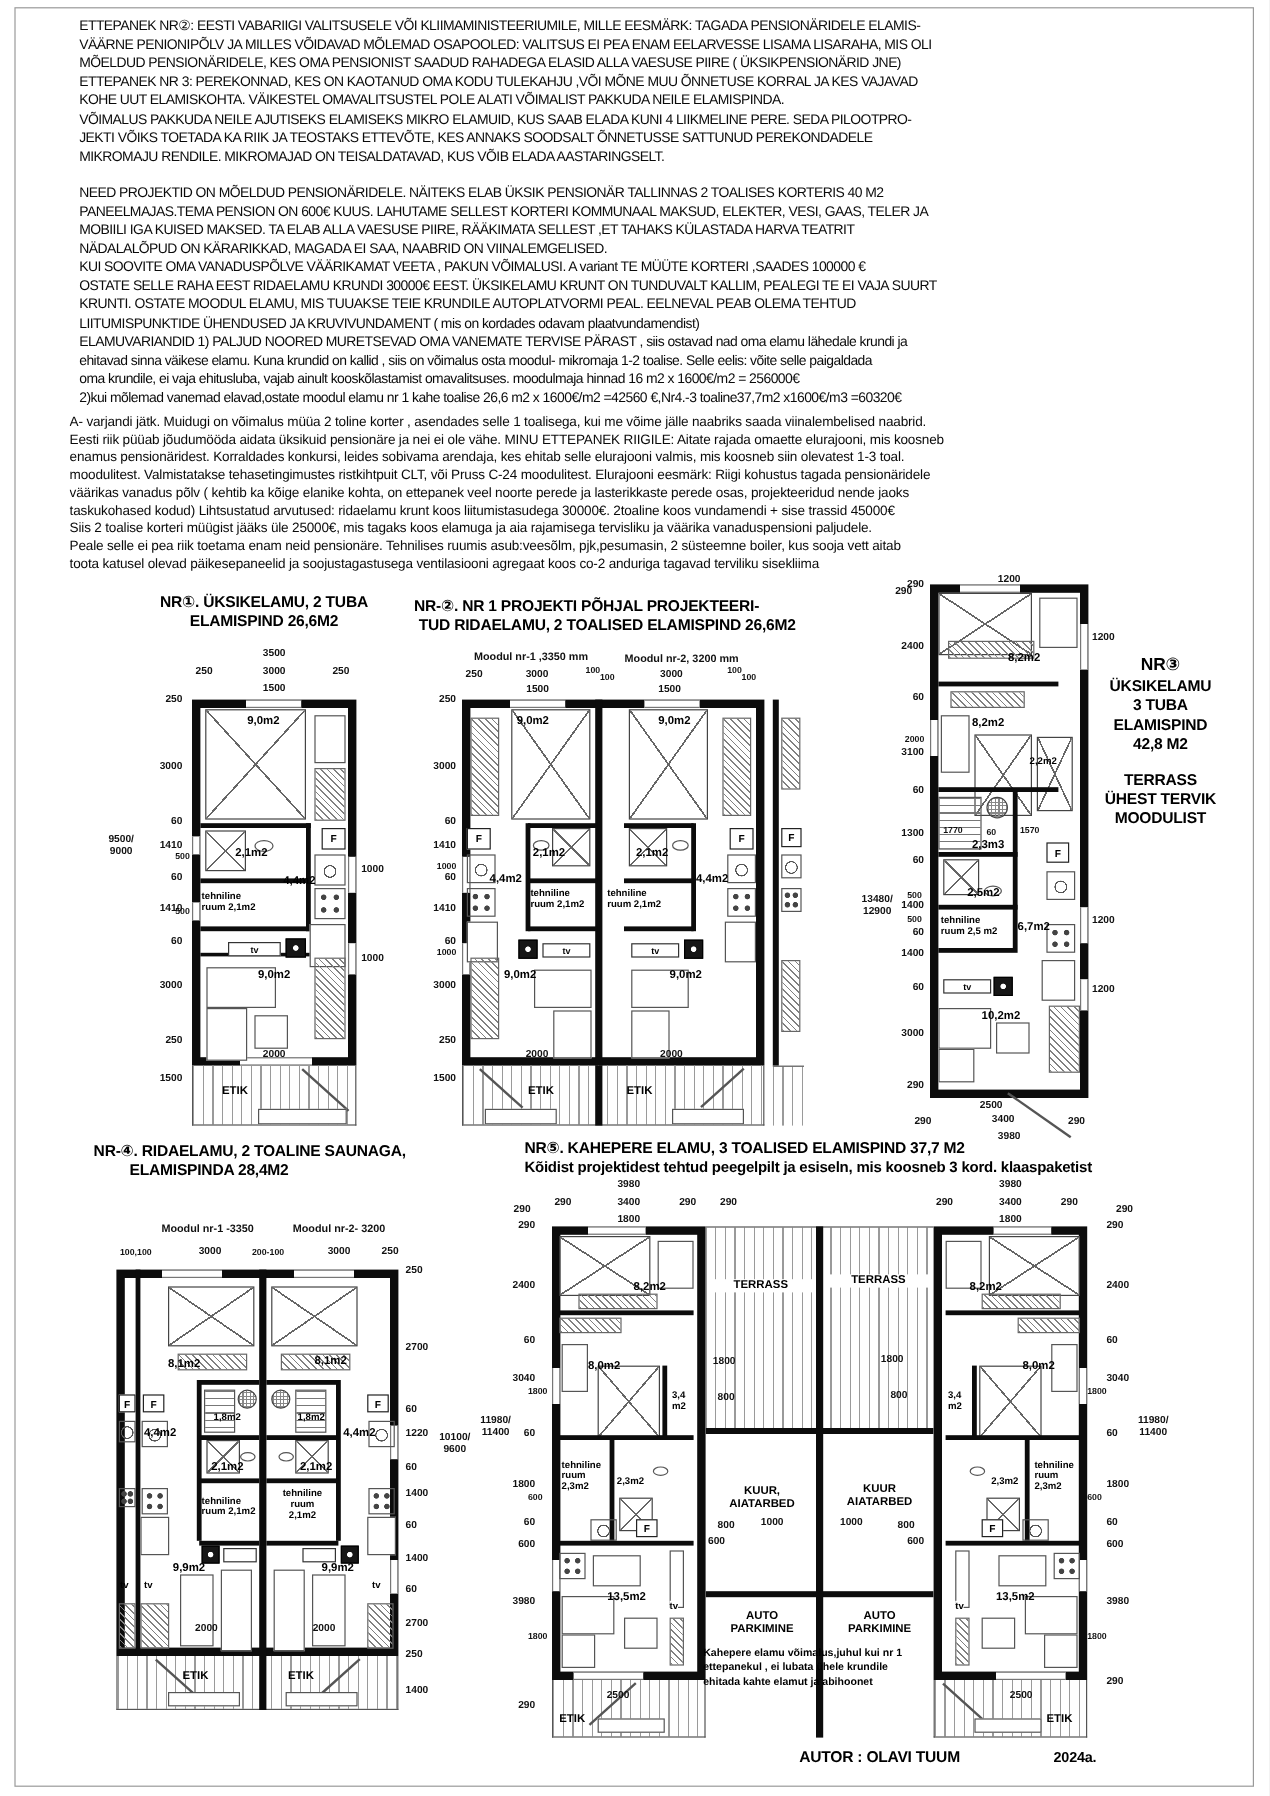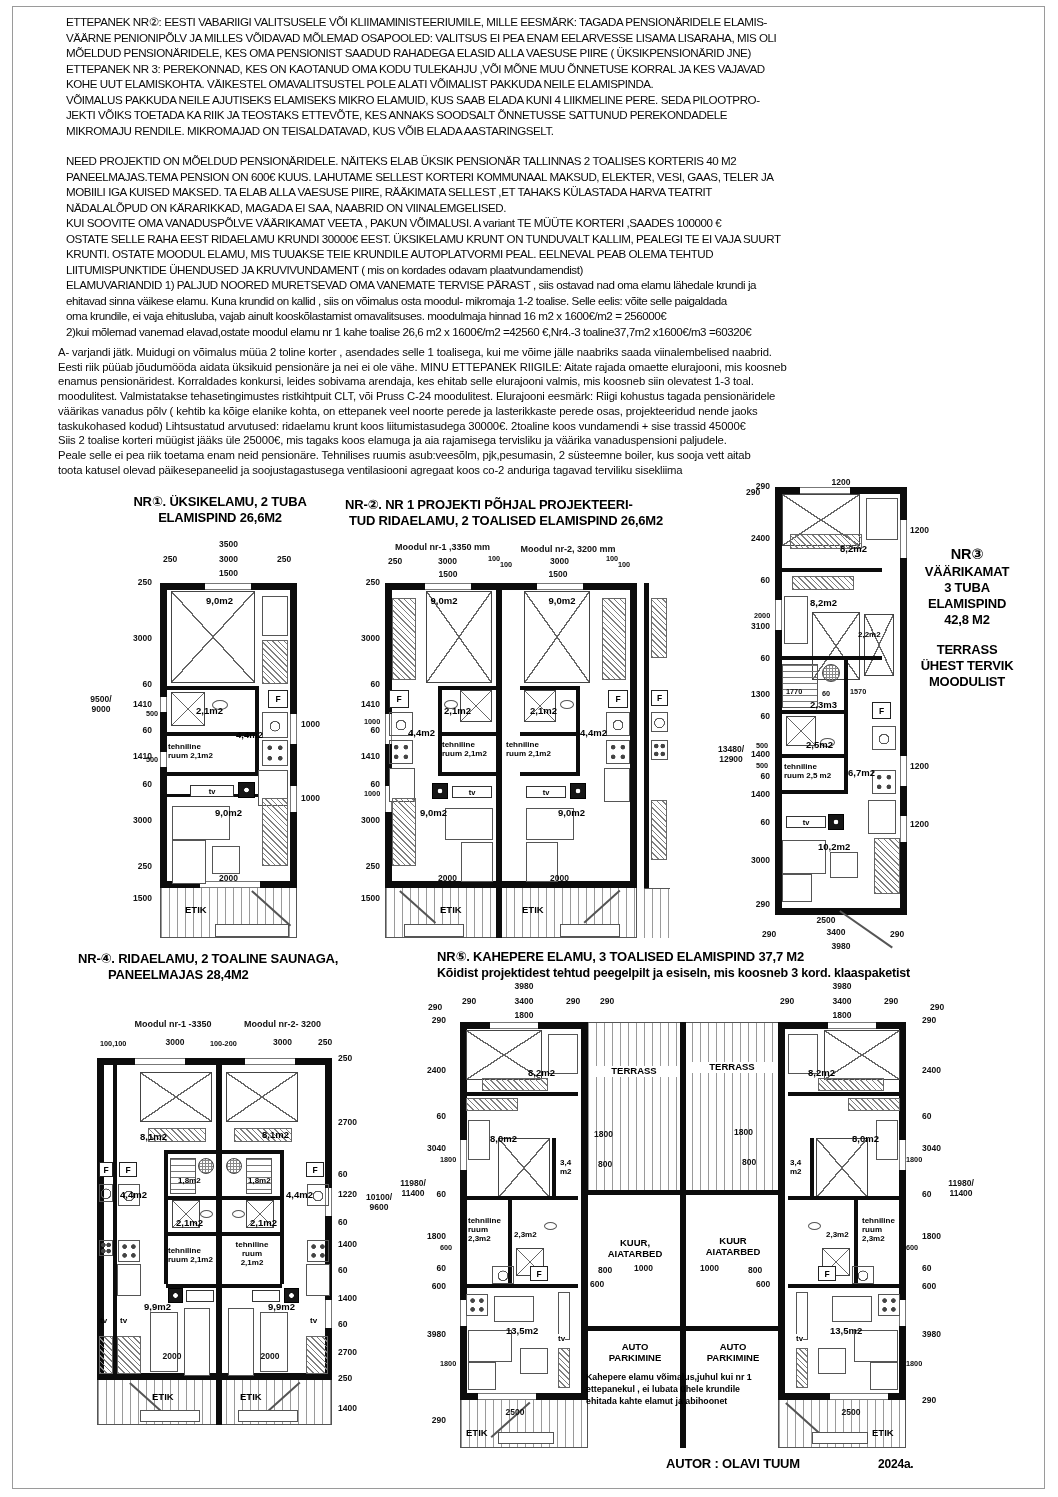--- a/index.html
+++ b/index.html
@@ -284,21 +284,21 @@
 <div class="d ds" style="left:786px;top:688px">1770</div>
 <div class="d ds" style="left:822px;top:690px">60</div>
 <div class="d ds" style="left:850px;top:688px">1570</div>
 <div class="rm" style="left:810px;top:700px">2,3m3</div>
 <div class="rm" style="left:806px;top:740px">2,5m2</div>
 <div class="rm" style="left:848px;top:768px">6,7m2</div>
 <div class="rm rs" style="left:784px;top:762px">tehniline
 ruum 2,5 m2</div>
 <div class="rm" style="left:818px;top:842px">10,2m2</div>
 <div class="tt big ttc" style="left:912px;top:546px;width:110px">NR③</div>
-<div class="tt ttc" style="left:908px;top:564px;width:118px">VÄÄRIKAMAT</div>
+<div class="tt ttc" style="left:908px;top:564px;width:118px">ÜKSIKELAMU</div>
 <div class="tt ttc" style="left:908px;top:580px;width:118px">3 TUBA</div>
 <div class="tt ttc" style="left:908px;top:596px;width:118px">ELAMISPIND</div>
 <div class="tt ttc" style="left:908px;top:612px;width:118px">42,8 M2</div>
 <div class="tt ttc" style="left:908px;top:642px;width:118px">TERRASS</div>
 <div class="tt ttc" style="left:908px;top:658px;width:118px">ÜHEST TERVIK</div>
 <div class="tt ttc" style="left:908px;top:674px;width:118px">MOODULIST</div>
 <div class="d dr" style="left:742px;top:482px;width:28px">290</div>
 <div class="d dr" style="left:742px;top:534px;width:28px">2400</div>
 <div class="d dr" style="left:742px;top:576px;width:28px">60</div>
 <div class="d dr" style="left:742px;top:622px;width:28px">3100</div>
@@ -320,26 +320,26 @@
 <div class="d" style="left:910px;top:762px">1200</div>
 <div class="d" style="left:910px;top:820px">1200</div>
 <div class="diag" style="left:840px;top:910px;width:64px;transform:rotate(35deg)"></div>
 <div class="d dc" style="left:788px;top:916px;width:76px">2500</div>
 <div class="d dc" style="left:780px;top:928px;width:112px">3400</div>
 <div class="d" style="left:762px;top:930px">290</div>
 <div class="d" style="left:890px;top:930px">290</div>
 <div class="d dc" style="left:775px;top:942px;width:132px">3980</div>
 
 <div class="tt" style="left:78px;top:951px">NR-④. RIDAELAMU, 2 TOALINE SAUNAGA,</div>
-<div class="tt" style="left:108px;top:967px">PANEELMAJAS 28,4M2</div>
+<div class="tt" style="left:108px;top:967px">ELAMISPINDA 28,4M2</div>
 <div class="d dc" style="left:118px;top:1020px;width:110px;font-size:9px">Moodul nr-1 -3350</div>
 <div class="d dc" style="left:230px;top:1020px;width:105px;font-size:9px">Moodul nr-2- 3200</div>
 <div class="d ds" style="left:100px;top:1040px">100,100</div>
 <div class="d dc" style="left:130px;top:1038px;width:90px">3000</div>
-<div class="d ds" style="left:210px;top:1040px">100-200</div>
+<div class="d ds" style="left:210px;top:1040px">200-100</div>
 <div class="d dc" style="left:240px;top:1038px;width:85px">3000</div>
 <div class="d" style="left:318px;top:1038px">250</div>
 <div class="plan" style="left:97px;top:1058px;width:235px;height:322px"></div>
 <div class="w" style="left:216px;top:1058px;width:6px;height:322px"></div>
 <div class="w" style="left:113px;top:1058px;width:4px;height:322px"></div>
 <div class="winh" style="left:135px;top:1058px;width:50px"></div>
 <div class="winh" style="left:245px;top:1058px;width:50px"></div>
 <div class="winv" style="left:325px;top:1188px;height:28px"></div>
 <div class="winv" style="left:325px;top:1300px;height:28px"></div>
 <div class="bed" style="left:140px;top:1072px;width:72px;height:50px"></div>

